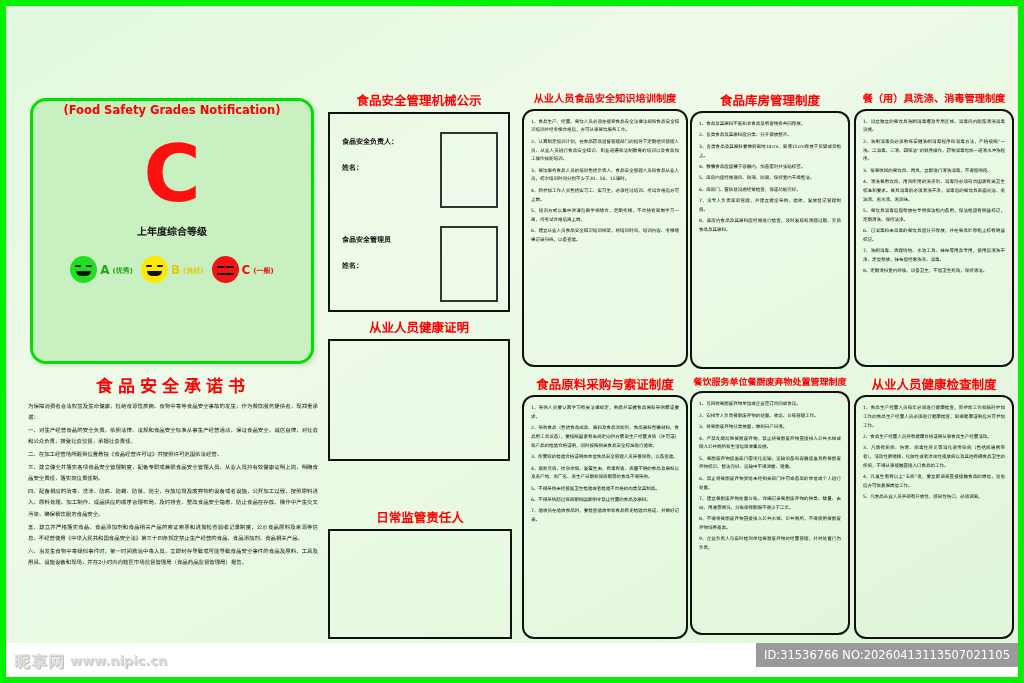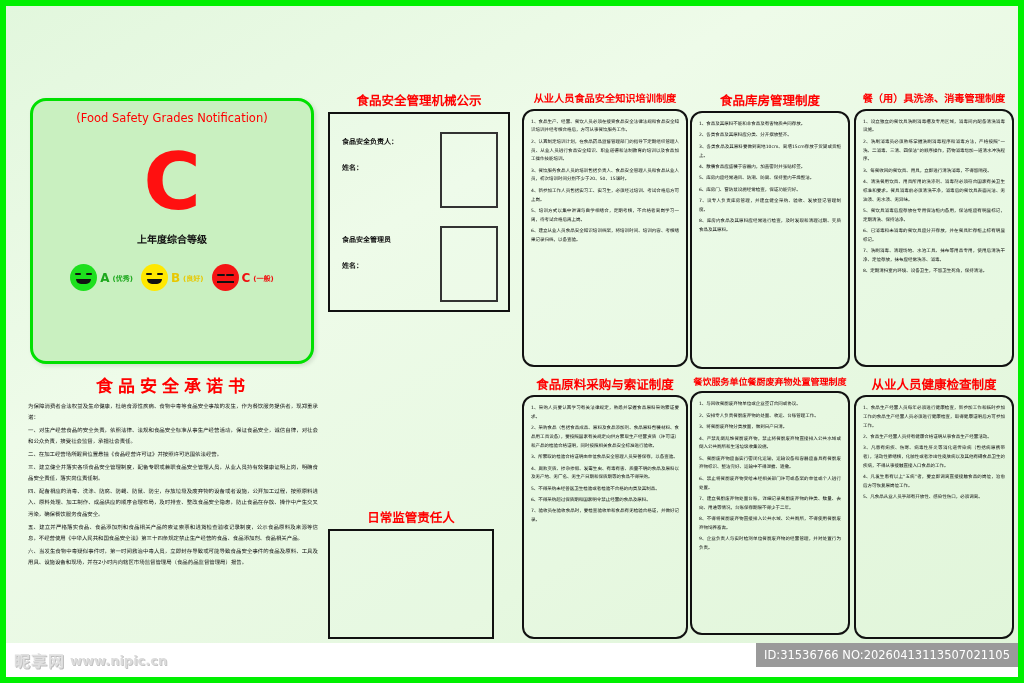--- a/index.html
+++ b/index.html
@@ -50,21 +50,21 @@
   #grade-card{
     position:absolute;left:24px;top:92px;width:284px;height:266px;
     background:#c9f0c0;border:3px solid #00e000;border-radius:16px;box-sizing:border-box;
     box-shadow:2px 2px 4px rgba(0,0,0,0.12);
   }
   #grade-card .g-cn{
     color:#ff0000;font-weight:bold;font-size:20px;text-align:center;margin-top:12px;
     letter-spacing:1px;
   }
   #grade-card .g-en{
-    color:#ff0000;font-weight:normal;font-size:11.5px;text-align:center;margin-top:10px;
+    color:#ff0000;font-weight:bold;font-size:11.5px;text-align:center;margin-top:2px;
   }
   .grade-row{
     display:flex;justify-content:space-around;align-items:flex-start;margin-top:16px;
   }
   .grade-col{text-align:center;width:44%;}
   .big-letter{
     color:#ff1010;font-size:78px;font-weight:bold;line-height:82px;
     font-family:"DejaVu Sans","Liberation Sans",sans-serif;
   }
   .face{
@@ -108,21 +108,21 @@
   
   #org{position:absolute;left:322px;top:88px;width:182px;}
   #org .sec-title{font-size:12.5px;}
   #org-box{margin-top:5px;height:200px;position:relative;padding:10px;}
   #org .fld{position:absolute;left:12px;font-size:7px;color:#111;font-weight:bold;
              font-family:"DejaVu Serif","Liberation Serif",serif;}
   .photo-box{position:absolute;border:2px solid #333;background:rgba(255,255,255,0.05);}
   #health-cert{position:absolute;left:322px;top:315px;width:182px;}
   #health-cert .sec-title{font-size:12.5px;}
   #health-cert .rect{margin-top:5px;height:122px;}
-  #daily{position:absolute;left:322px;top:505px;width:166px;}
+  #daily{position:absolute;left:322px;top:505px;width:184px;}
   #daily .sec-title{font-size:12.5px;}
   #daily .rect{margin-top:5px;height:110px;}
   
   .panel{position:absolute;}
   .panel .sec-title{margin-bottom:4px;}
   
   #footer{
     position:absolute;left:0;bottom:0;width:1012px;height:34px;background:#ffffff;
   }
   #wm{
@@ -204,20 +204,24 @@
       <div id="org-box" class="rect">
         <span class="fld" style="top:22px">食品安全负责人：</span>
         <span class="fld" style="top:48px">姓名：</span>
         <div class="photo-box" style="left:110px;top:18px;width:54px;height:72px;"></div>
         <span class="fld" style="top:120px">食品安全管理员</span>
         <span class="fld" style="top:146px">姓名：</span>
         <div class="photo-box" style="left:110px;top:112px;width:54px;height:72px;"></div>
       </div>
     </div>
 
+    <div id="health-cert">
+      <div class="sec-title">从业人员健康证明</div>
+      <div class="rect"></div>
+    </div>
 
     <div id="daily">
       <div class="sec-title">日常监管责任人</div>
       <div class="rect"></div>
     </div>
 
     <div class="panel" style="left:516px;top:88px;width:166px;">
       <div class="sec-title" style="font-size:10.2px;">从业人员食品安全知识培训制度</div>
       <div class="rrect rules" style="height:258px;">
         <p>1、食品生产、经营、餐饮人员必须在接受食品安全法律法规和食品安全知识培训并经考核合格后，方可从事餐饮服务工作。</p>

